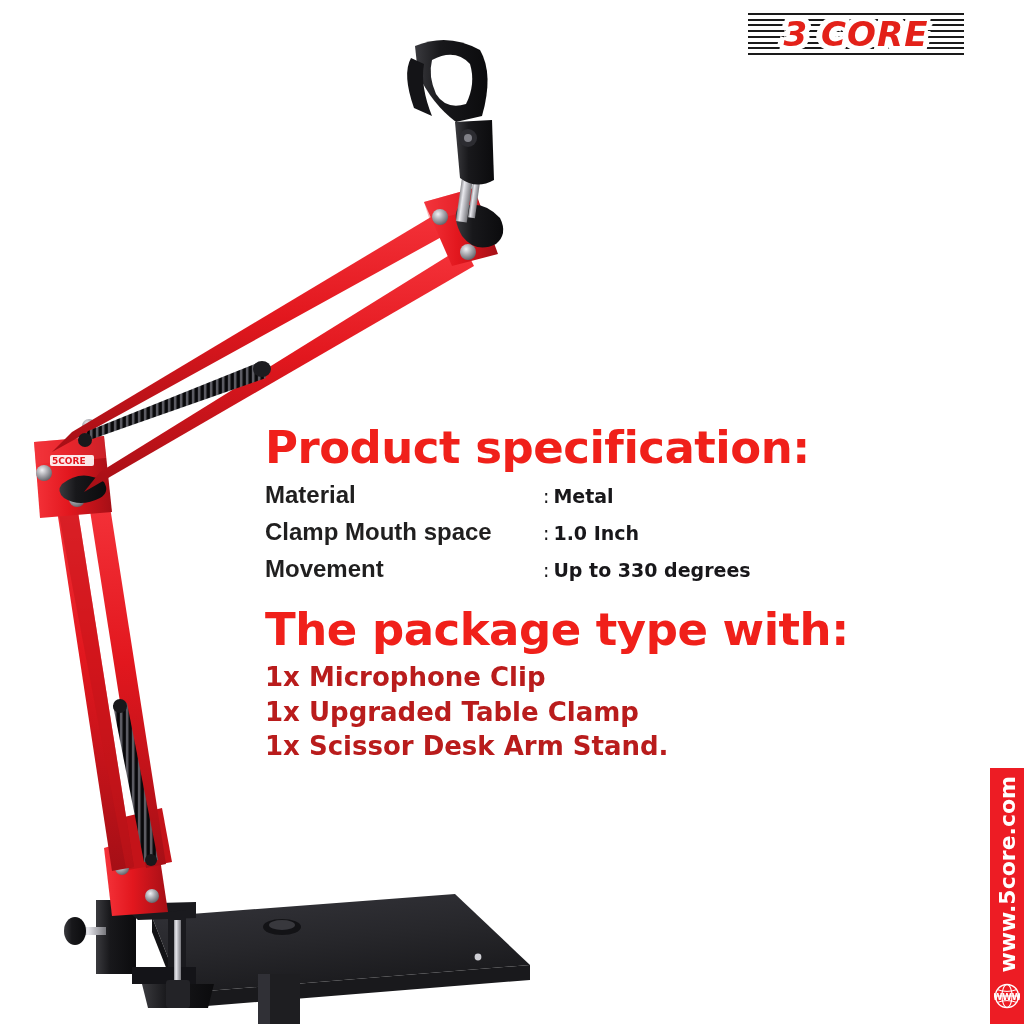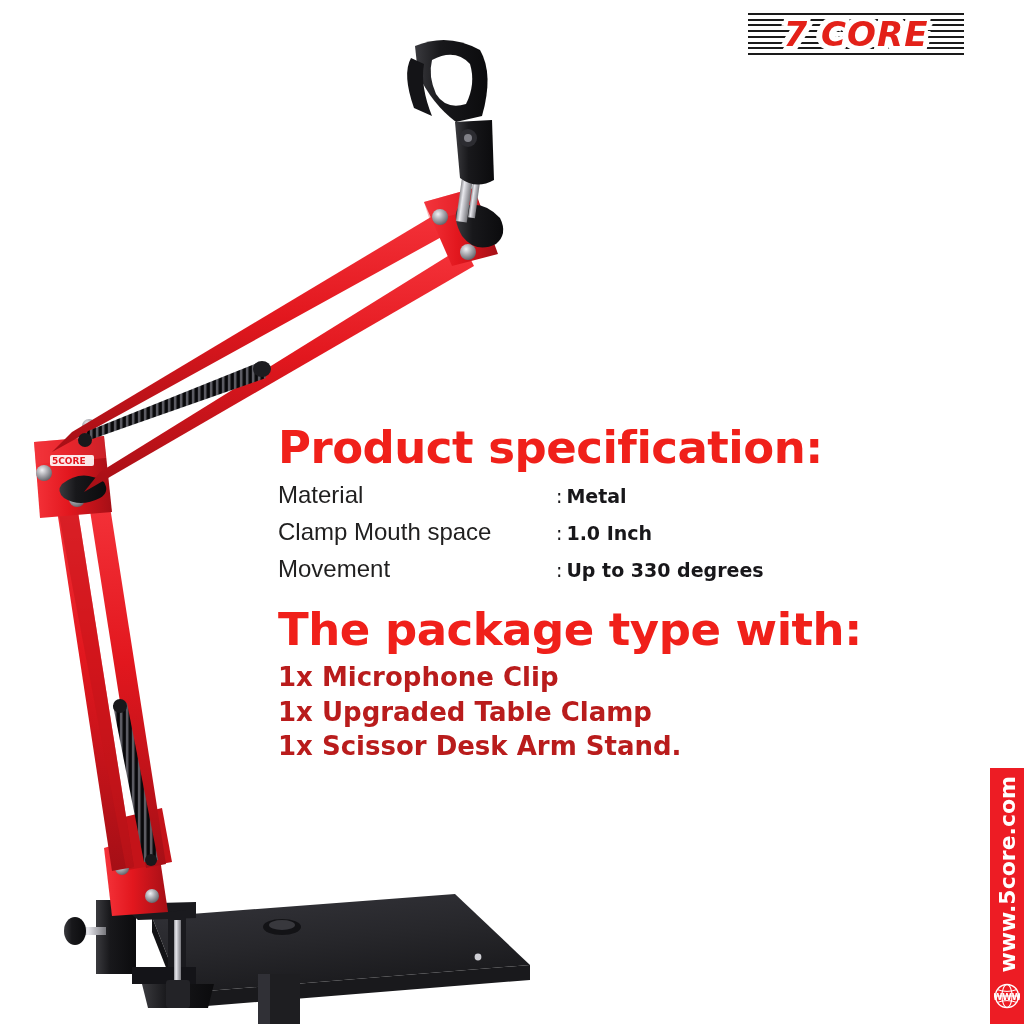--- a/index.html
+++ b/index.html
@@ -73,21 +73,20 @@
     height: 1024px;
   }
   #product-illustration svg { display: block; }
 
   
   #spec-panel {
     position: absolute;
     left: 265px;
     top: 424px;
     width: 640px;
-    margin-left: 13px;
   }
   .section-title {
     color: #F0201A;
     font-family: "DejaVu Sans", sans-serif;
     font-weight: bold;
     font-size: 45px;
     line-height: 1.08;
     letter-spacing: -0.5px;
     margin: 0;
     white-space: nowrap;
@@ -96,21 +95,21 @@
     margin-top: 8px;
     border-collapse: collapse;
   }
   #spec-table td {
     padding: 0 0 9px 0;
     vertical-align: baseline;
     white-space: nowrap;
   }
   #spec-table td.spec-label {
     font-family: "Liberation Sans", sans-serif;
-    font-weight: normal;
+    font-weight: bold;
     font-size: 24px;
     color: #201f1f;
     width: 278px;
   }
   #spec-table td.spec-value {
     font-family: "DejaVu Sans", sans-serif;
     font-weight: bold;
     font-size: 19px;
     color: #18171a;
   }
@@ -173,21 +172,21 @@
     <i></i>
       <i></i>
       <i></i>
       <i></i>
       <i></i>
       <i></i>
       <i></i>
       <i></i>
   </div>
   <div class="logo-text">
-    <span>7 CORE</span>
+    <span>3 CORE</span>
   </div>
 </div>
 
 <div id="product-illustration">
 <svg width="560" height="1024" viewBox="0 0 560 1024" xmlns="http://www.w3.org/2000/svg">
   <defs>
     <linearGradient id="redBar" x1="0" y1="0" x2="0" y2="1">
       <stop offset="0%" stop-color="#F5333A"></stop>
       <stop offset="45%" stop-color="#E2171E"></stop>
       <stop offset="100%" stop-color="#A50F16"></stop>

